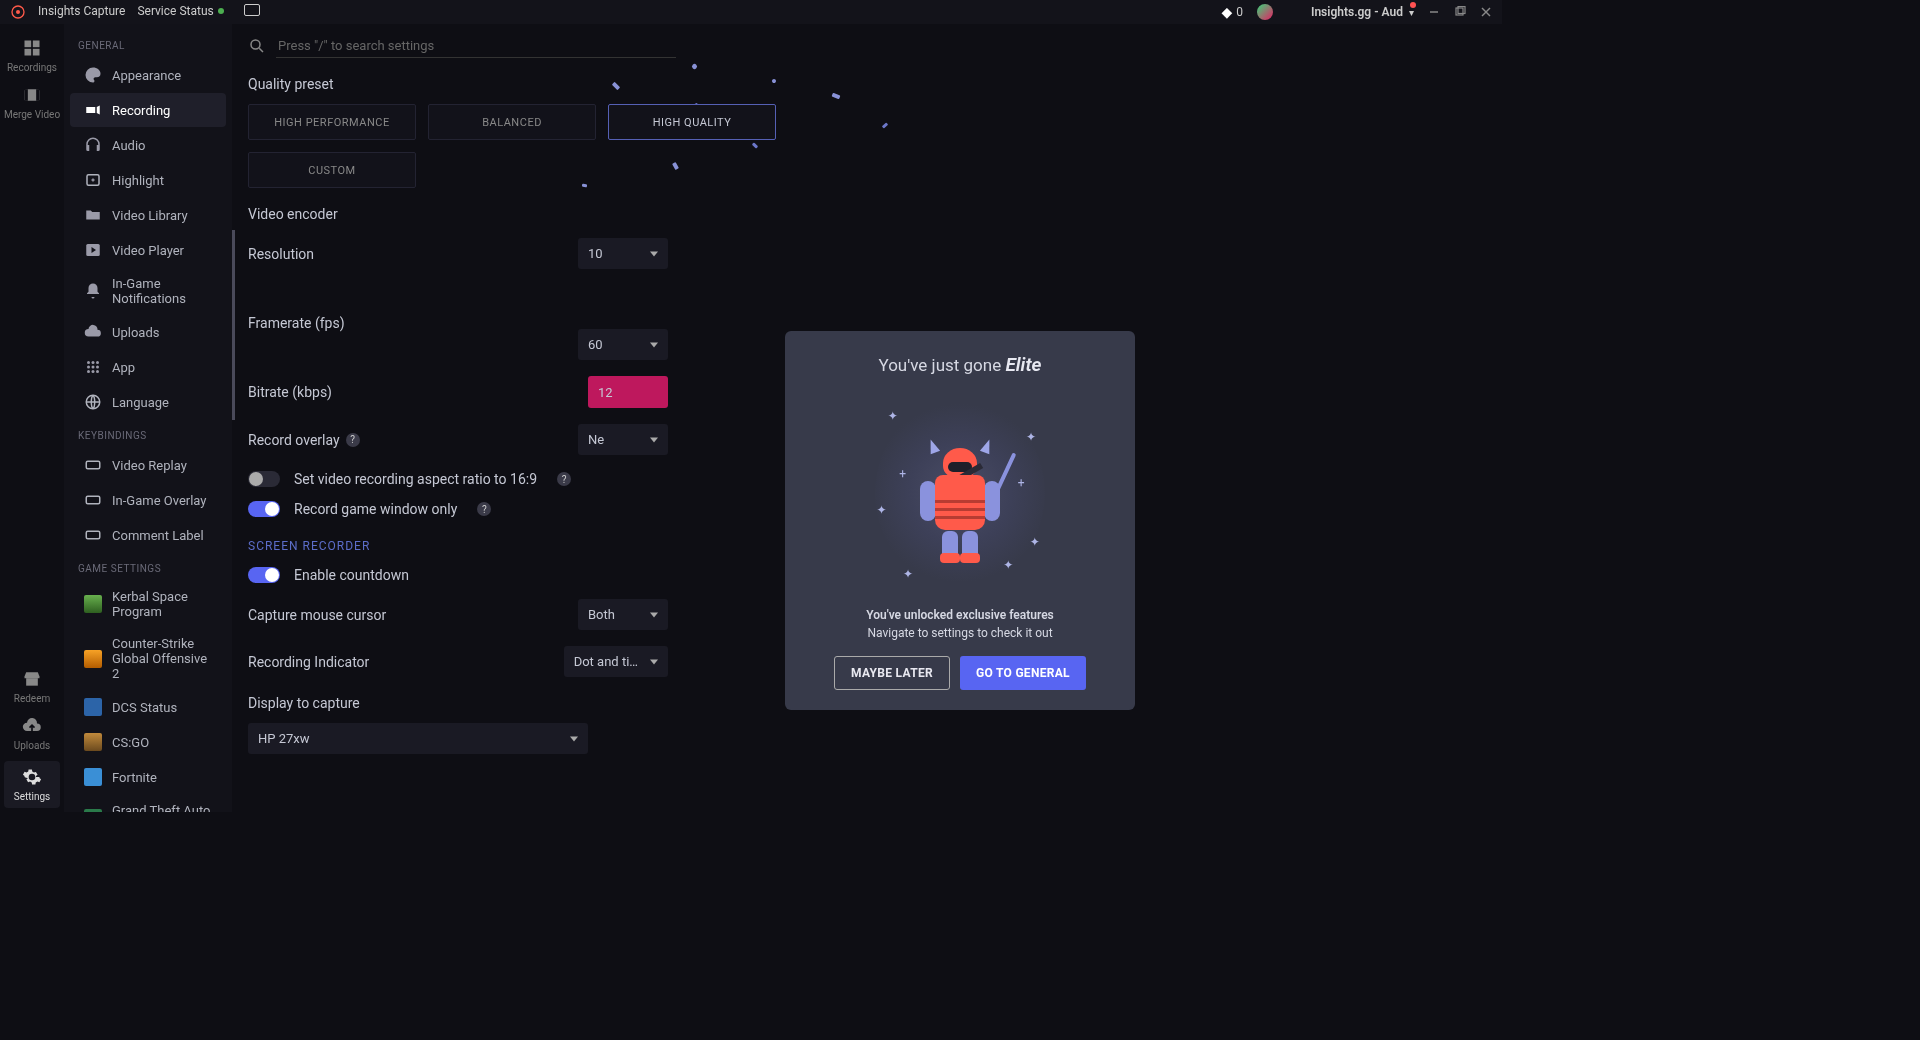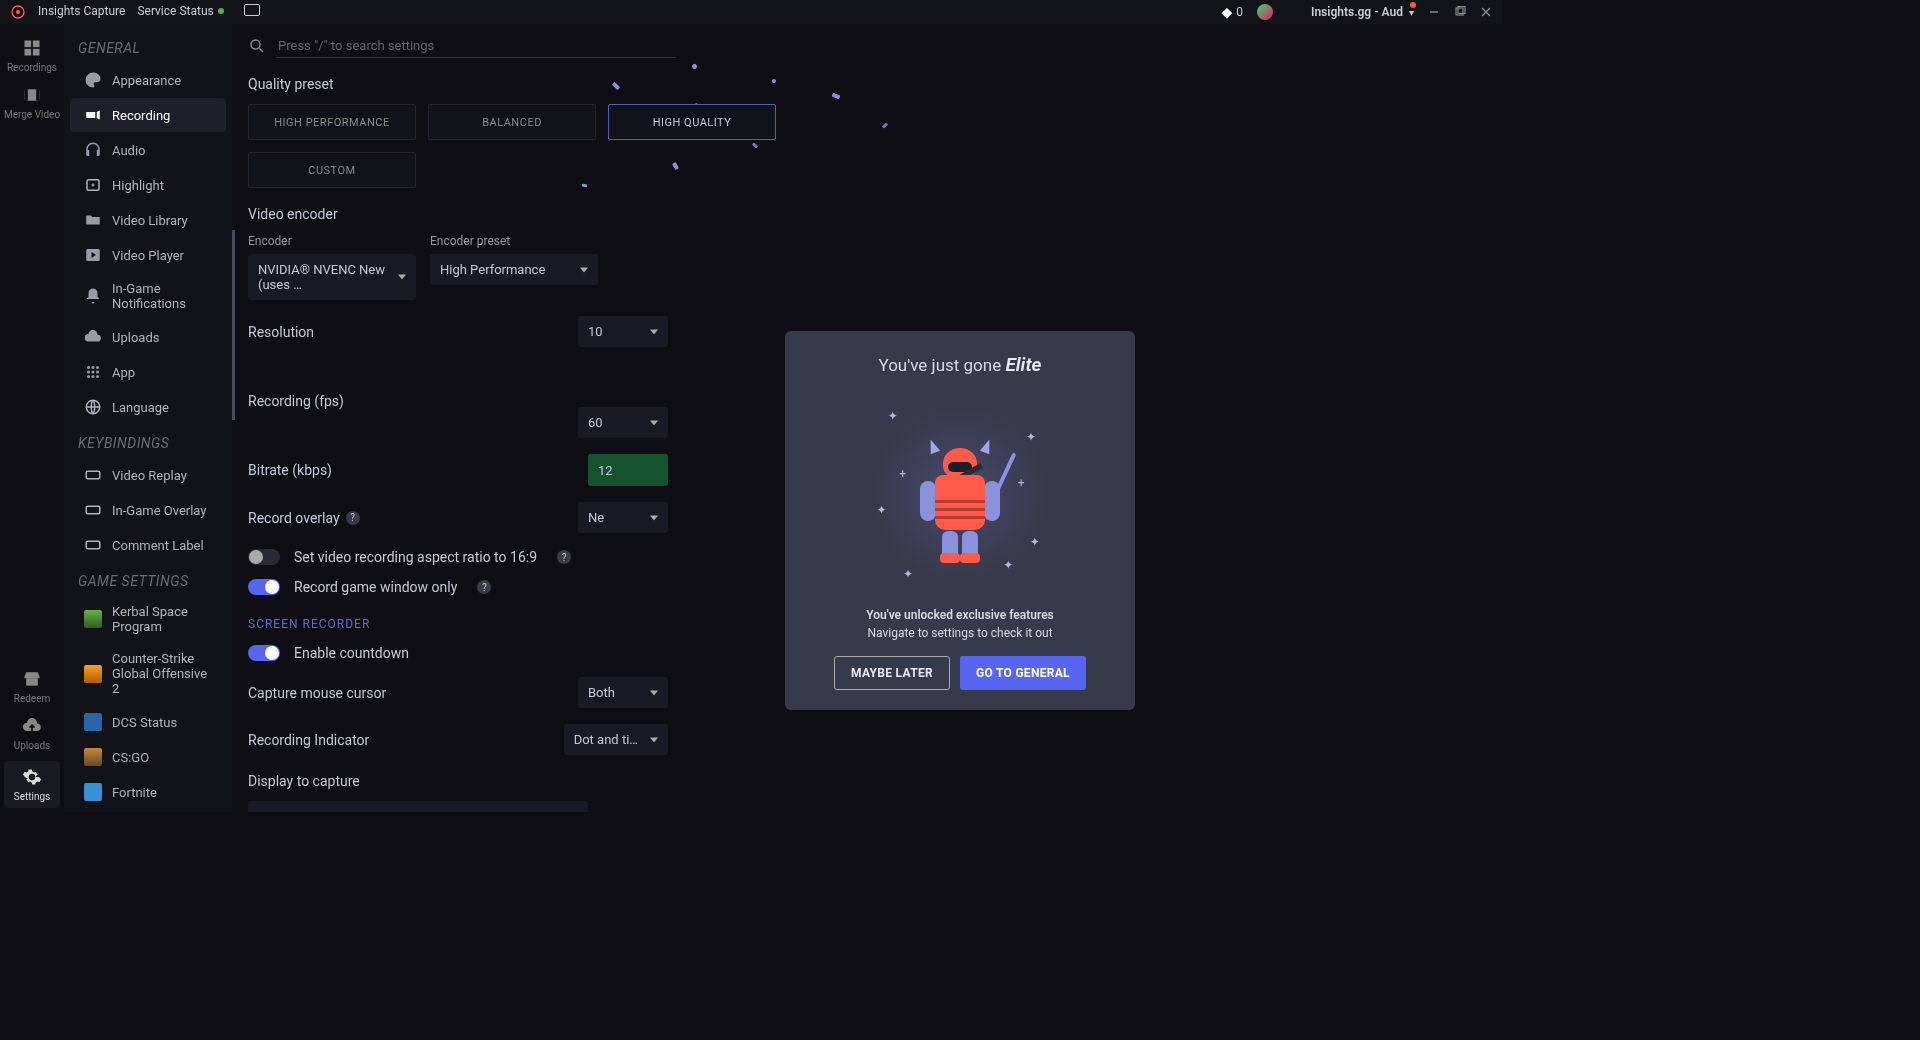--- a/index.html
+++ b/index.html
@@ -25,21 +25,21 @@
 .vnav { width:64px; background:#0e0e14; display:flex; flex-direction:column; align-items:center; padding-top:8px; }
 .vnav-item { display:flex; flex-direction:column; align-items:center; gap:4px; color:#777; font-size:10px; padding:6px 0; cursor:pointer; width:100%;}
 .vnav-spacer { flex:1; }
 .vnav-icon { width:20px; height:20px; display:flex; align-items:center; justify-content:center; fill:#888; }
 .vnav-item.settings-active { background:#1a1a23; border-radius:4px; margin:4px; width:calc(100% - 8px);}
 .vnav-item.settings-active .vnav-icon{ fill:#ddd;} .vnav-item.settings-active{color:#ddd;}
 
 
 .sidebar { width:168px; background:#121219; overflow-y:auto; padding:6px 0; }
 .sidebar::-webkit-scrollbar{width:6px;} .sidebar::-webkit-scrollbar-thumb{background:#2a2a33;border-radius:3px;}
-.sidebar .group-label { font-size:14px; color:#6a6a78; padding:10px 14px 6px; letter-spacing:.5px;font-style:italic; }
+.sidebar .group-label { font-size:10px; color:#6a6a78; padding:10px 14px 6px; letter-spacing:.5px; }
 .sidebar .sitem { display:flex; align-items:center; gap:10px; padding:8px 14px; color:#b0b3bd; cursor:pointer; font-size:13px; border-radius:4px; margin:1px 6px;}
 .sidebar .sitem.active { background:#1f1f2a; color:#fff; }
 .sidebar .sitem .sicon { width:18px; height:18px; fill:#9a9aa8; flex-shrink:0; display:flex;align-items:center;justify-content:center;}
 .sidebar .sitem.active .sicon { fill:#fff; }
 .game-icon { width:18px;height:18px;display:inline-block;background:#444;flex-shrink:0;border-radius:2px;}
 
 
 .content { flex:1; overflow-y:auto; position:relative; }
 .content::-webkit-scrollbar{width:6px;} .content::-webkit-scrollbar-thumb{background:#2a2a33;border-radius:3px;}
 .content-inner { padding: 10px 16px 20px 16px; max-width:660px; position:relative;}
@@ -57,21 +57,21 @@
 .field-label { color:#c5c8d4; font-size:14px; }
 .sub-label { color:#999; font-size:12px; margin-bottom:6px; }
 .dropdown { background:#1a1a24; border:none; color:#c5c8d4; padding:8px 30px 8px 10px; font-size:13px; border-radius:3px; position:relative; cursor:pointer; display:flex; align-items:center; min-width:90px;}
 .dropdown::after { content:""; position:absolute; right:10px; top:50%; transform:translateY(-50%); border-left:4px solid transparent; border-right:4px solid transparent; border-top:5px solid #aaa; }
 .dropdown.wide { width:168px; }
 .encoder-row { display:flex; gap:14px; }
 .encoder-col { display:flex; flex-direction:column; }
 
 .kv-row { display:flex; align-items:center; justify-content:space-between; margin:16px 0; max-width:420px;}
 .help-icon { width:14px;height:14px;border-radius:50%;background:#3a3a48;color:#ccc;font-size:10px;display:inline-flex;align-items:center;justify-content:center;margin-left:6px;}
-.num-input { background:#14532d; border:none; color:#c5c8d4; padding:6px 10px; border-radius:3px; width:80px; height:32px;}
+.num-input { background:#be185d; border:none; color:#c5c8d4; padding:6px 10px; border-radius:3px; width:80px; height:32px;}
 
 .toggle { width:32px; height:16px; border-radius:10px; background:#2a2a36; position:relative; cursor:pointer;}
 .toggle.on { background:#5865f2; }
 .toggle .knob { position:absolute; width:14px;height:14px;border-radius:50%;background:#aaa;top:1px;left:1px; }
 .toggle.on .knob { left:auto; right:1px; background:#fff7;}
 .toggle.on .knob{background:#fff;}
 
 .toggle-row { display:flex; align-items:center; gap:14px; margin:14px 0; }
 
 .section-header { font-size:12px; color:#5c6dc9; letter-spacing:1px; margin:22px 0 10px; }
@@ -398,43 +398,29 @@
 
       <div class="section-label">Quality preset</div>
       <div class="preset-grid">
         <div class="preset-btn">HIGH PERFORMANCE</div>
         <div class="preset-btn">BALANCED</div>
         <div class="preset-btn selected">HIGH QUALITY</div>
         <div class="preset-btn">CUSTOM</div>
       </div>
 
       <div class="section-label">Video encoder</div>
-      <div class="encoder-row">
-        <div class="encoder-col">
-          <div class="sub-label">Encoder</div>
-          <div class="dropdown wide">
-              <span>NVIDIA® NVENC New (uses …</span>
-            </div>
-        </div>
-        <div class="encoder-col">
-          <div class="sub-label">Encoder preset</div>
-          <div class="dropdown wide">
-              <span>High Performance</span>
-            </div>
-        </div>
-      </div>
 
       <div class="kv-row">
         <span class="field-label">Resolution</span>
         <div class="dropdown" style="width:80px;">
             <span>10</span>
           </div>
       </div>
       <div class="kv-row">
-        <span class="field-label">Recording (fps)</span>
+        <span class="field-label">Framerate (fps)</span>
         <div class="dropdown" style="width:80px;margin-top:44px;">
             <span>60</span>
           </div>
       </div>
       <div class="kv-row">
         <span class="field-label">Bitrate (kbps)</span>
         <div class="num-input" style="display:flex;align-items:center;">
             <span>12</span>
           </div>
       </div>

